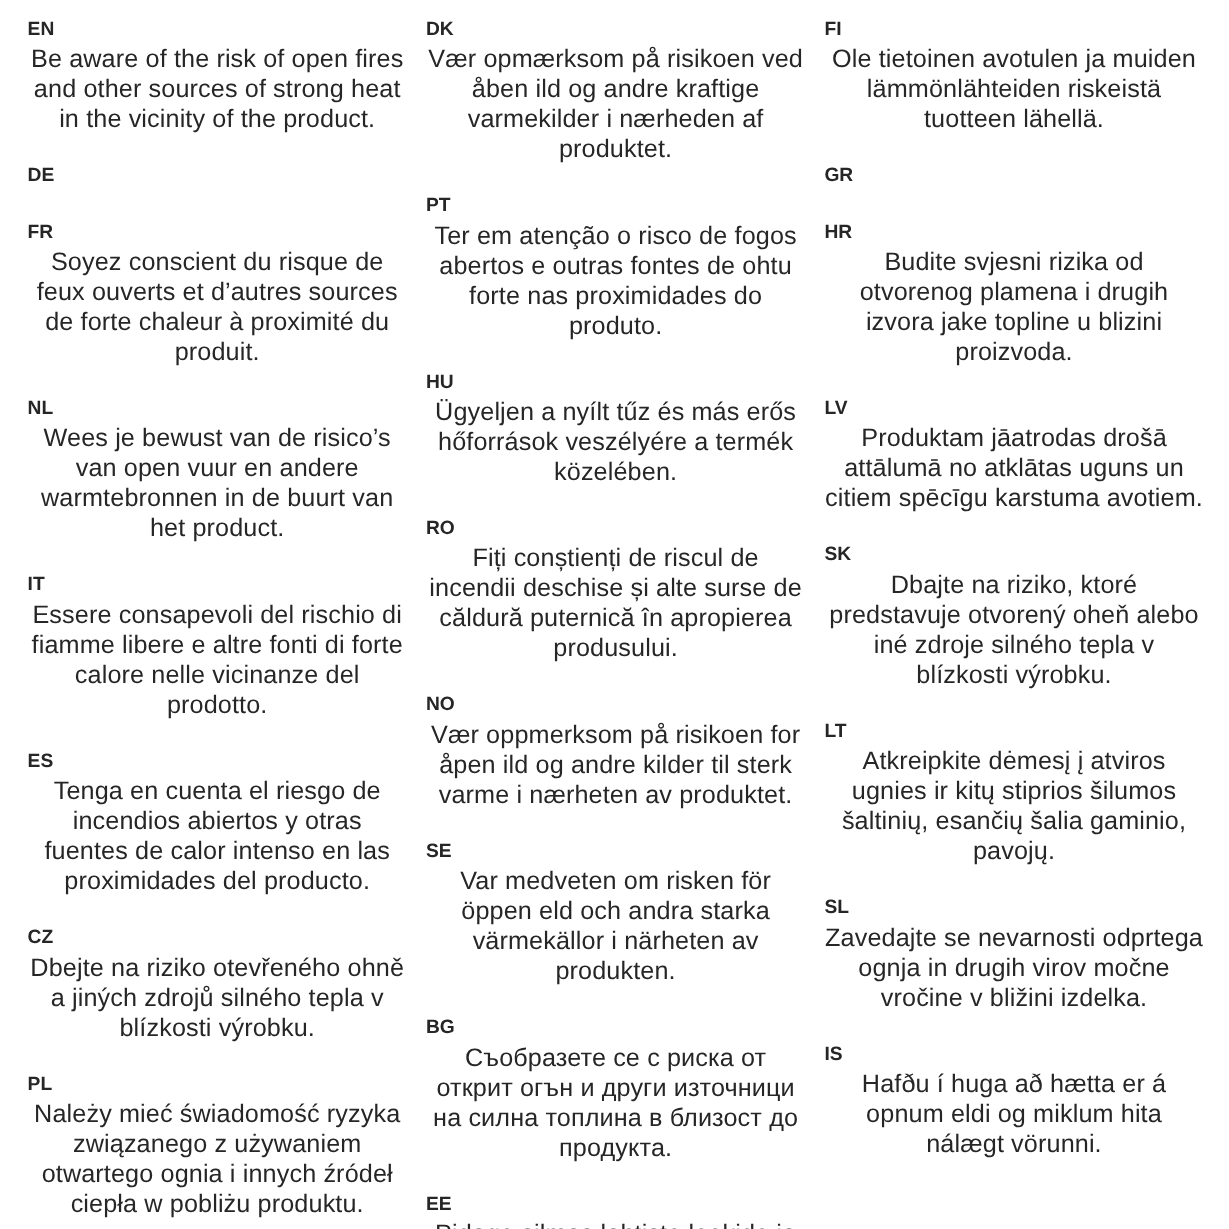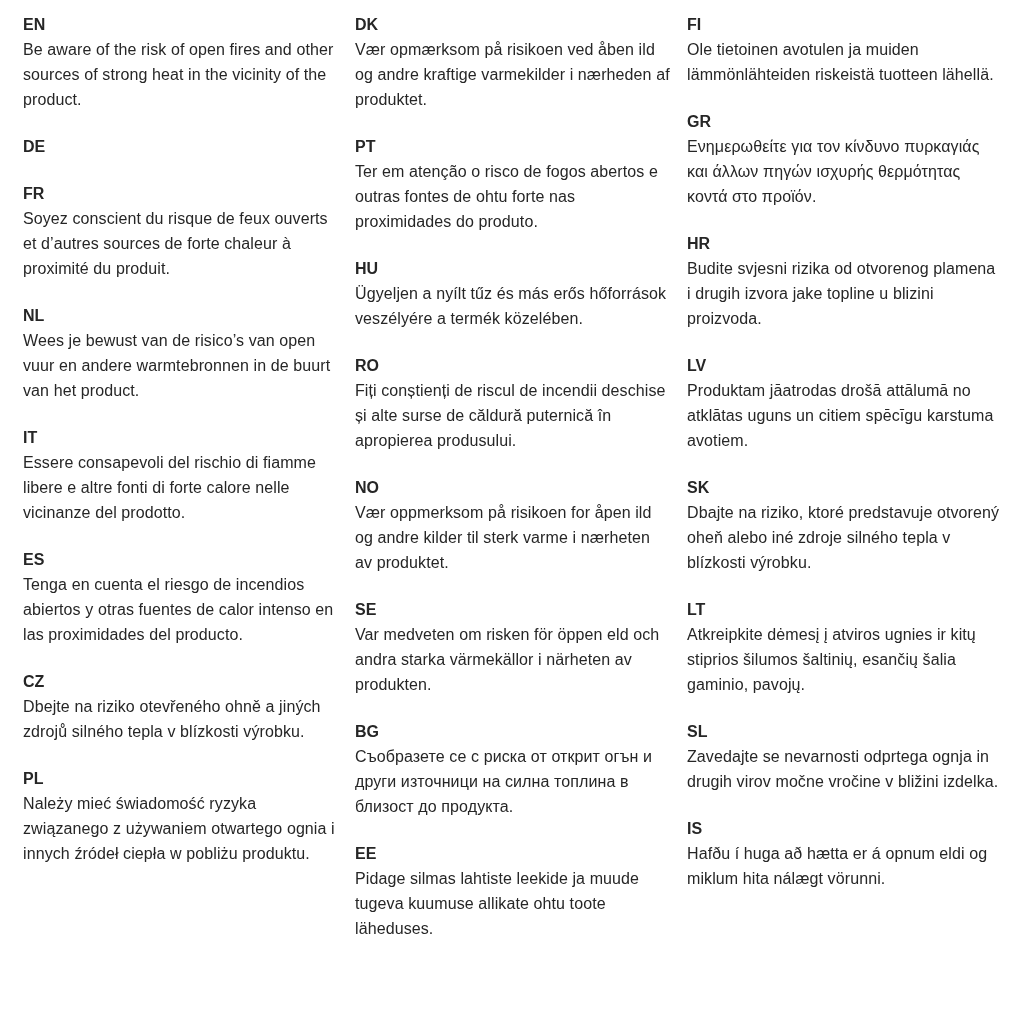--- a/index.html
+++ b/index.html
@@ -23,23 +23,24 @@
   }
   .entry {
     margin-bottom: 22px;
   }
   .lang {
     font-weight: 700;
     font-size: 16px;
     line-height: 25px;
   }
   .text {
-    font-size: 16px;
+    font-size: 21px;
     line-height: 25px;
     letter-spacing: 0.1px;
+    text-align: center;
   }
 </style>
 </head>
 <body>
 
 <div class="page">
   <div class="grid">
 
     <div class="col">
       <div class="entry">
@@ -110,21 +111,20 @@
       </div>
     </div>
 
     <div class="col">
       <div class="entry">
         <div class="lang">FI</div>
         <div class="text">Ole tietoinen avotulen ja muiden lämmönlähteiden riskeistä tuotteen lähellä.</div>
       </div>
       <div class="entry">
         <div class="lang">GR</div>
-        <div class="text">Ενημερωθείτε για τον κίνδυνο πυρκαγιάς και άλλων πηγών ισχυρής θερμότητας κοντά στο προϊόν.</div>
       </div>
       <div class="entry">
         <div class="lang">HR</div>
         <div class="text">Budite svjesni rizika od otvorenog plamena i drugih izvora jake topline u blizini proizvoda.</div>
       </div>
       <div class="entry">
         <div class="lang">LV</div>
         <div class="text">Produktam jāatrodas drošā attālumā no atklātas uguns un citiem spēcīgu karstuma avotiem.</div>
       </div>
       <div class="entry">

